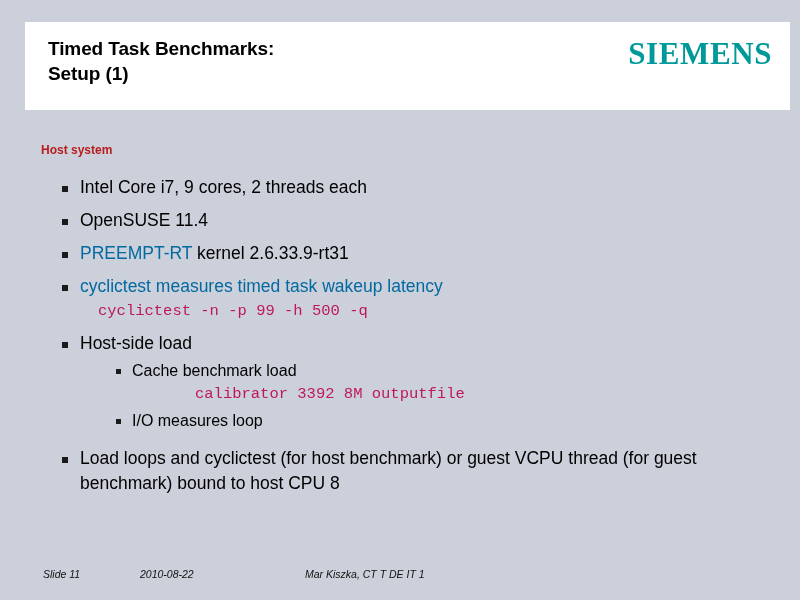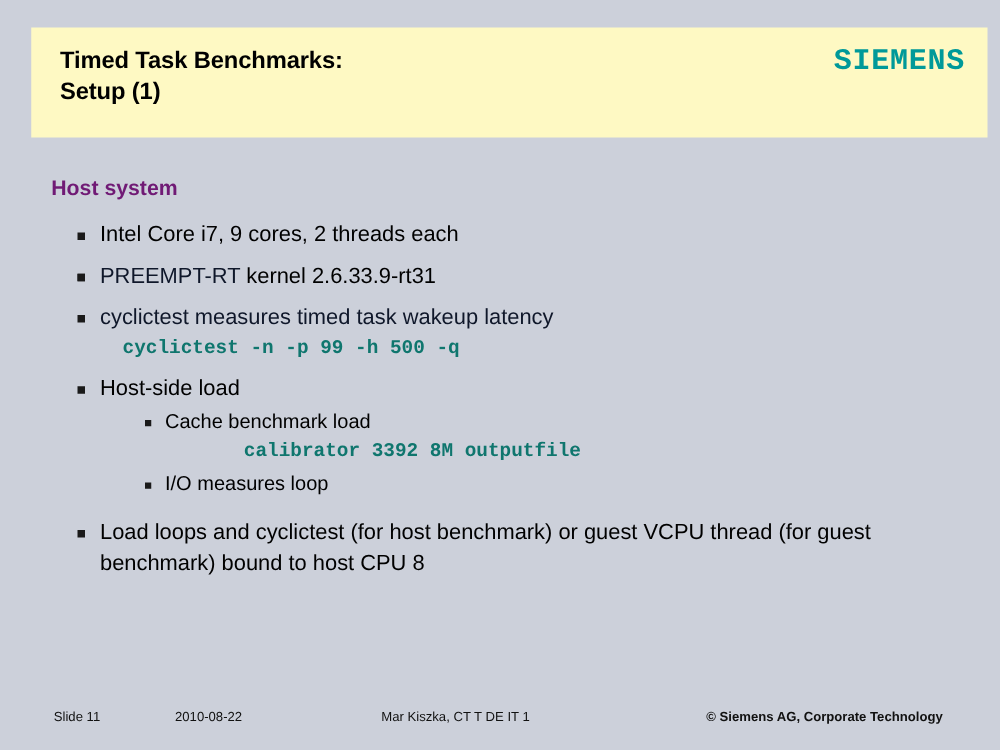--- a/index.html
+++ b/index.html
@@ -15,58 +15,58 @@
     position: relative;
   }
 
   
   #header-band {
     position: absolute;
     left: 25px;
     top: 22px;
     width: 765px;
     height: 88px;
-    background: #fef9c3;
+    background: #ffffff;
     box-sizing: border-box;
   }
   #slide-title {
     position: absolute;
     left: 23px;
     top: 14px;
     font-size: 19px;
     font-weight: bold;
     color: #000000;
     line-height: 25px;
     white-space: pre-line;
     letter-spacing: -0.1px;
   }
   #siemens-logo {
     position: absolute;
     right: 18px;
     top: 14px;
-    font-size: 24px;
+    font-size: 31px;
     font-weight: bold;
     color: #009999;
     letter-spacing: 0.6px;
-    font-family: Liberation Mono, monospace;
+    font-family: Liberation Serif, serif;
   }
 
   
   #body-area {
     position: absolute;
     left: 0;
     top: 112px;
     width: 800px;
   }
 
   .section-heading {
     margin: 28px 0 14px 41px;
-    font-size: 17px;
+    font-size: 12px;
     font-weight: bold;
-    color: #701a75;
+    color: #b91c1c;
     line-height: 21px;
   }
 
   ul.lvl1 {
     list-style: none;
     margin: 4px 0 0 0;
     padding: 0;
   }
   ul.lvl2 {
     list-style: none;
@@ -99,28 +99,28 @@
     width: 6px;
     height: 6px;
     background: #1a1a1a;
   }
   li.b2 .sq {
     width: 5px;
     height: 5px;
     top: 0.6em;
   }
   .red {
-    color: #0f172a;
+    color: #0369a1;
   }
 
   .cmd {
     font-family: "Liberation Mono", "DejaVu Sans Mono", monospace;
-    font-weight: bold;
+    font-weight: normal;
     font-size: 15.5px;
-    color: #0f766e;
+    color: #be185d;
     line-height: 23px;
     white-space: pre;
   }
   .cmd-l1 {
     margin: 1px 0 0 98px;
   }
   .cmd-l2 {
     margin: 1px 0 0 115px;
   }
 
@@ -135,20 +135,21 @@
     bottom: 18px;
     width: 800px;
     height: 14px;
     font-size: 10.5px;
     color: #111111;
   }
   #footer .f {
     position: absolute;
     top: 0;
     white-space: nowrap;
+    font-style: italic;
   }
   #f-slide  { left: 43px; }
   #f-date   { left: 140px; }
   #f-author { left: 305px; }
   #f-copy   { left: 565px; font-weight: bold; }
 </style>
 </head>
 <body>
 
 <div id="header-band">
@@ -163,20 +164,21 @@
 
   <ul class="lvl1">
 
     <li class="bullet b1">
       <span class="sq"></span>
       <span>Intel Core i7, 9 cores, 2 threads each</span>
     </li>
 
     <li class="bullet b1">
       <span class="sq"></span>
+      <span>OpenSUSE 11.4</span>
     </li>
 
     <li class="bullet b1">
       <span class="sq"></span>
       <span class="red">PREEMPT-RT</span><span> kernel 2.6.33.9-rt31</span>
     </li>
 
     <li class="bullet b1">
       <span class="sq"></span>
       <span class="red">cyclictest measures timed task wakeup latency</span>
@@ -213,14 +215,13 @@
       <span>Load loops and cyclictest (for host benchmark) or guest VCPU thread (for guest benchmark) bound to host CPU 8</span>
     </li>
   </ul>
 
 </div>
 
 <div id="footer">
   <span class="f" id="f-slide">Slide 11</span>
   <span class="f" id="f-date">2010-08-22</span>
   <span class="f" id="f-author">Mar Kiszka, CT T DE IT 1</span>
-  <span class="f" id="f-copy">© Siemens AG, Corporate Technology</span>
 </div>
 
 </body></html>

